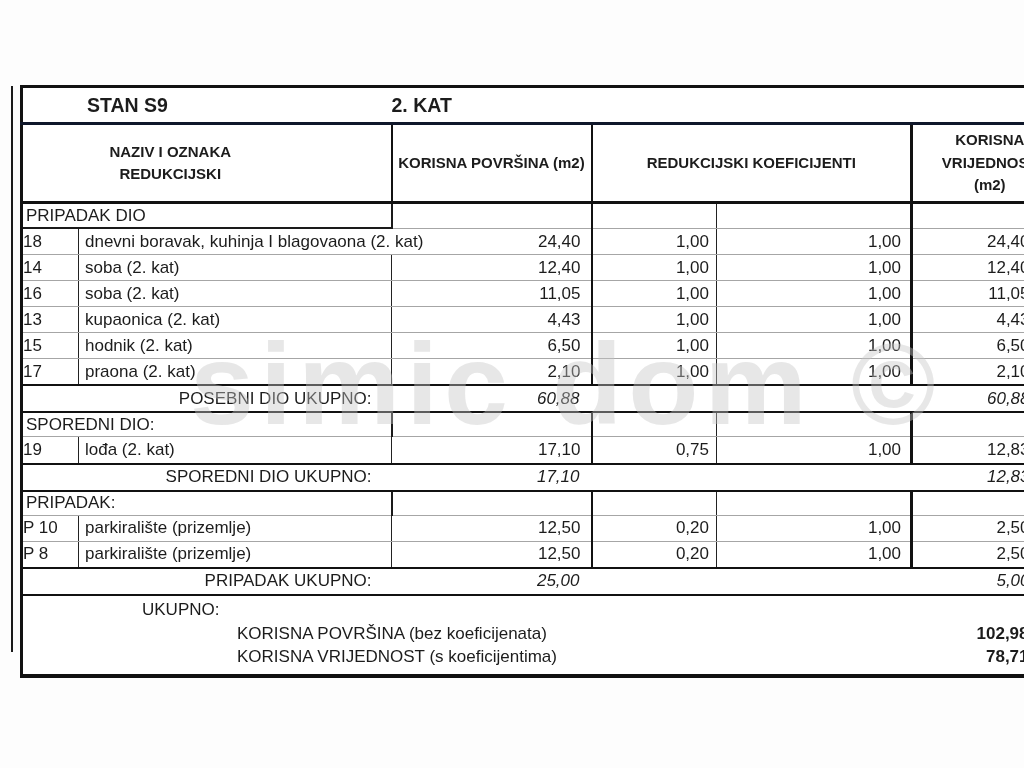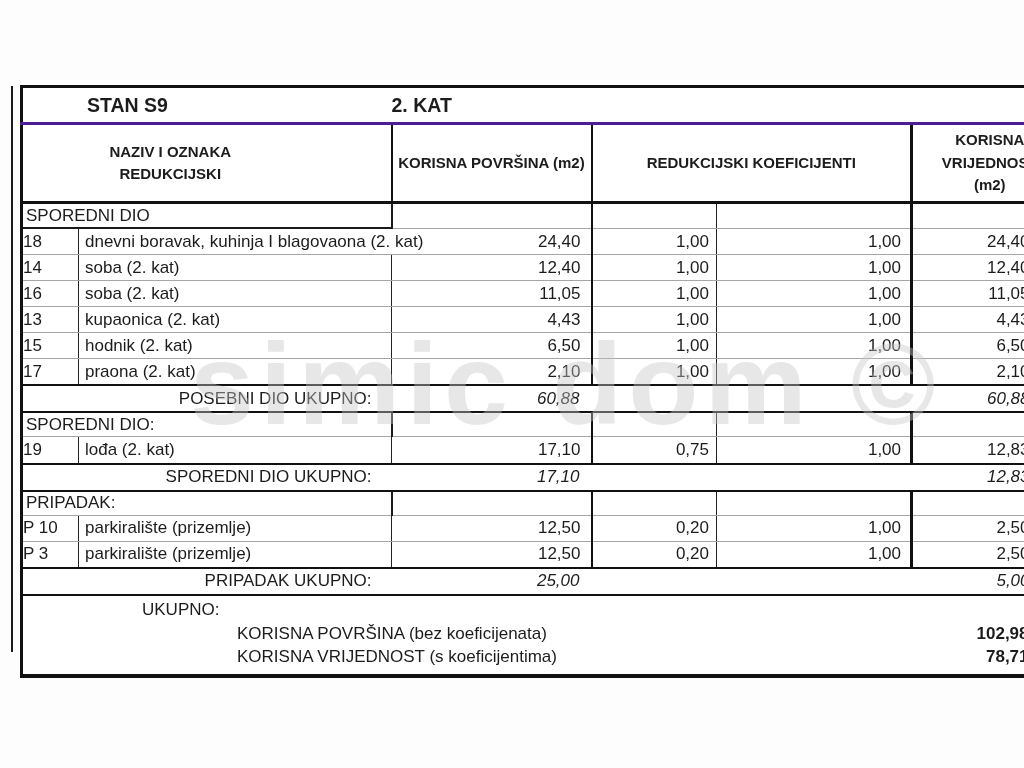--- a/index.html
+++ b/index.html
@@ -13,21 +13,21 @@
     border-left:2px solid #1a1a1a;
   }
   table.sheet{
     position:absolute;left:20px;top:85px;width:1045px;
     border-collapse:collapse;table-layout:fixed;
     border-left:3px solid #111;border-top:3px solid #111;border-bottom:4px solid #111;
     background:#fff;
   }
   td{padding:0;white-space:nowrap;overflow:visible;font-size:17px;line-height:1.25;}
   
-  tr.title td{border-bottom:3px solid #4c1d95;font-weight:bold;font-size:19.5px;height:34px;vertical-align:middle;}
+  tr.title td{border-bottom:3px solid #0f172a;font-weight:bold;font-size:19.5px;height:34px;vertical-align:middle;}
   td.title-left{padding-left:64px;}
   td.title-mid{text-align:left;}
   td.title-end{border-left:hidden;}
   
   tr.head td{
     border-bottom:3px solid #111;font-weight:bold;font-size:15px;text-align:center;
     vertical-align:middle;height:76px;line-height:1.5;white-space:normal;
   }
   td.h-naziv{padding-right:73px;}
   td.h-pov{border-left:2px solid #111;}
@@ -108,21 +108,21 @@
     <td class="h-pov">KORISNA POVRŠINA (m2)</td>
     <td class="h-koef" colspan="2">REDUKCIJSKI KOEFICIJENTI</td>
     <td class="h-vr">
       <div>KORISNA</div>
       <div>VRIJEDNOST</div>
       <div>(m2)</div>
     </td>
   </tr>
 
   <tr class="sec">
-    <td class="sec-label dark-b" colspan="2">SPOREDNI DIO</td>
+    <td class="sec-label dark-b" colspan="2">PRIPADAK DIO</td>
     <td class="c-pov"></td>
     <td class="c-k1"></td>
     <td class="c-k2"></td>
     <td class="c-vr"></td>
   </tr>
 
   <tr class="data">
     <td class="c-id">18</td>
     <td class="c-name hide-r">dnevni boravak, kuhinja I blagovaona (2. kat)</td>
     <td class="c-pov num hide-l">24,40</td>
@@ -207,21 +207,21 @@
   </tr>
   <tr class="data">
     <td class="c-id">P 10</td>
     <td class="c-name">parkiralište (prizemlje)</td>
     <td class="c-pov num">12,50</td>
     <td class="c-k1 num">0,20</td>
     <td class="c-k2 num">1,00</td>
     <td class="c-vr num">2,50</td>
   </tr>
   <tr class="data" style="height:26px">
-    <td class="c-id">P 3</td>
+    <td class="c-id">P 8</td>
     <td class="c-name">parkiralište (prizemlje)</td>
     <td class="c-pov num">12,50</td>
     <td class="c-k1 num">0,20</td>
     <td class="c-k2 num">1,00</td>
     <td class="c-vr num">2,50</td>
   </tr>
   <tr class="total">
     <td class="total-label" colspan="2">PRIPADAK UKUPNO:</td>
     <td class="total-pov">25,00</td>
     <td class="total-vr" colspan="3">5,00</td>

